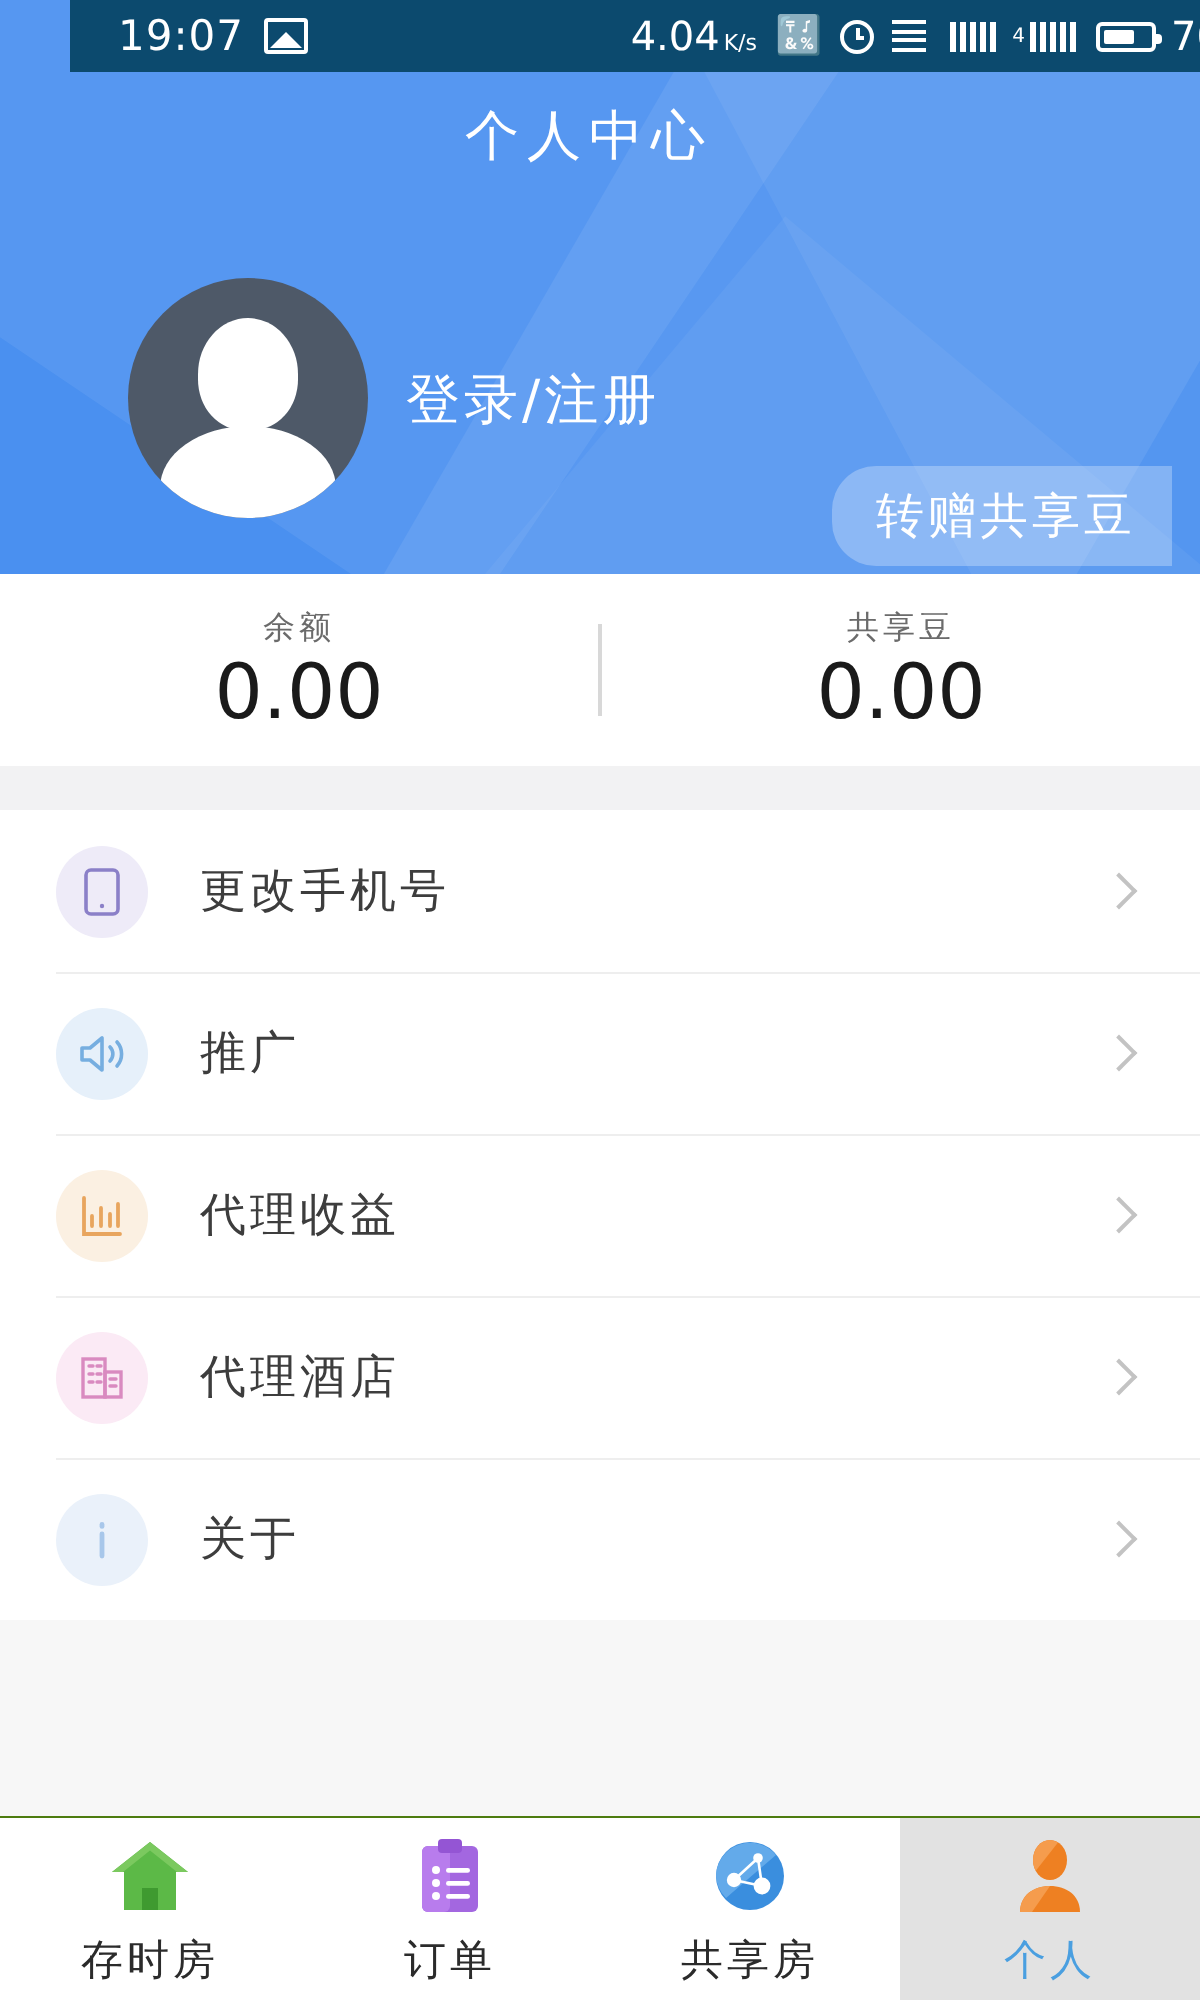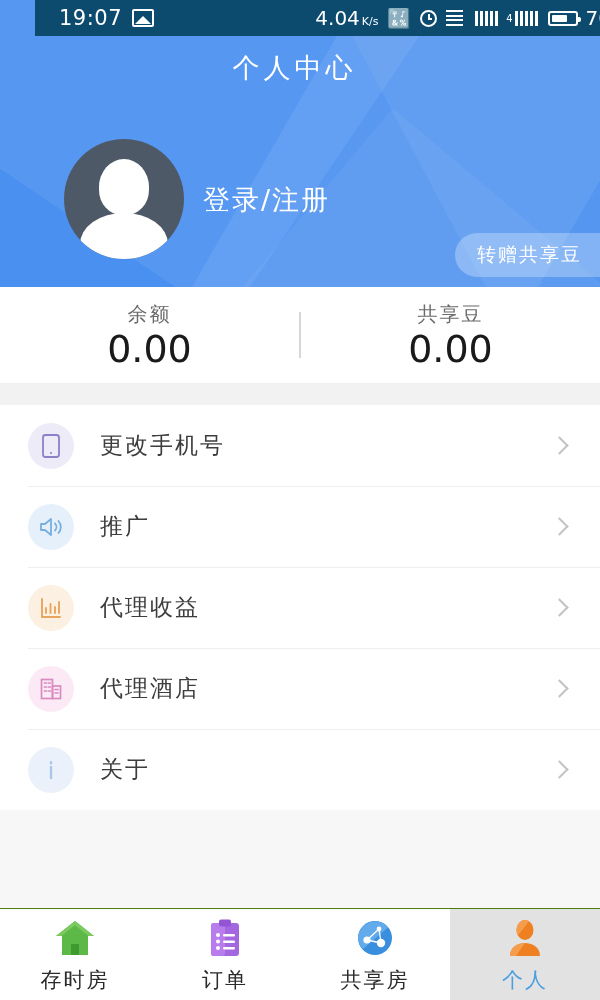--- a/index.html
+++ b/index.html
@@ -93,34 +93,34 @@
   }
   .av-body {
     position:absolute; left:50%; top:74px; transform:translateX(-50%);
     width:88px; height:62px; background:#fff; border-radius:50% 50% 0 0;
   }
   .login {
     position:absolute; left:203px; top:182px;
     color:#ffffff; font-size:27px; letter-spacing:2px;
   }
   .transfer-btn {
-    position:absolute; right:0; top:233px;
+    position:absolute; right:14px; top:233px;
     background:rgba(255,255,255,.28);
-    color:#ffffff; font-size:19px; letter-spacing:2px;
+    color:#ffffff; font-size:24px; letter-spacing:2px;
     padding:9px 18px 9px 22px;
     border-radius:22px 0 0 22px;
   }
 
   
   .balance {
     position:absolute; top:287px; left:0; width:600px; height:96px;
     background:#ffffff; display:flex; align-items:center;
   }
   .bal-col { flex:1; text-align:center; }
-  .bal-label { font-size:20px; color:#6b6b6b; letter-spacing:2px; }
+  .bal-label { font-size:16px; color:#6b6b6b; letter-spacing:2px; }
   .bal-value { font-size:38px; color:#1a1a1a; margin-top:2px; line-height:1.05;
                font-family:"DejaVu Sans", sans-serif; font-weight:400;text-align:center; }
   .bal-div { width:2px; height:46px; background:#d8d8d8; }
 
   .gap { position:absolute; left:0; width:600px; height:22px; background:#f2f2f3; }
   .gap-a { top:383px; }
 
   
   .list { position:absolute; top:405px; left:0; width:600px; background:#fff; }
   .row {

